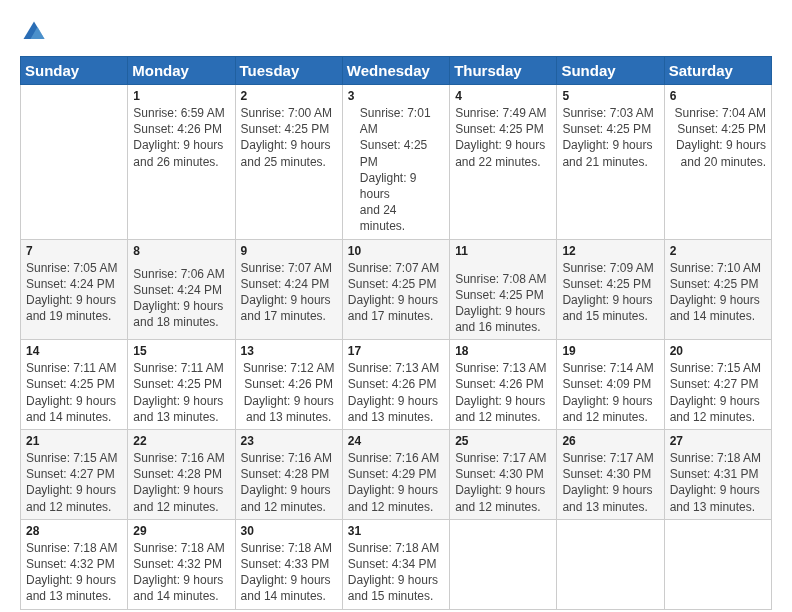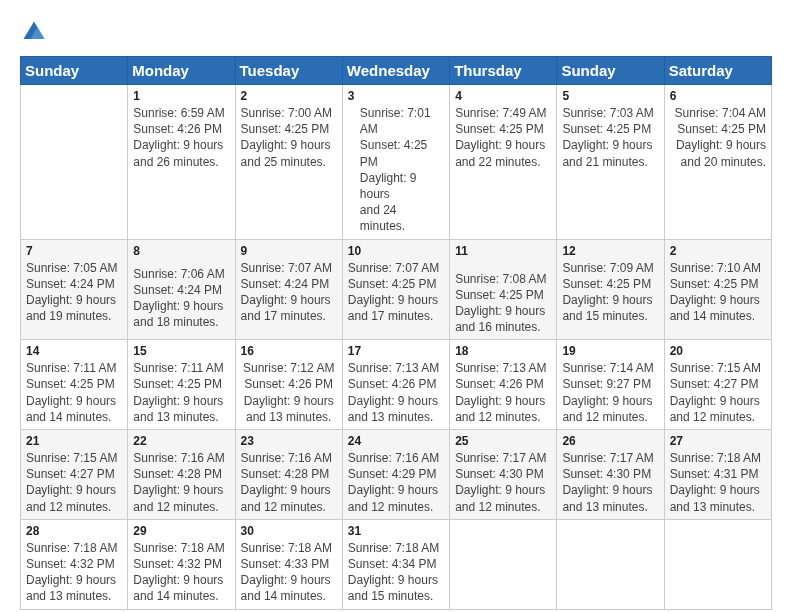--- a/index.html
+++ b/index.html
@@ -248,21 +248,21 @@
 and 14 minutes.</div>
           </td>
           <td>
             <span class="day-num">15</span>
             <div class="day-info" style="white-space: pre-line;">Sunrise: 7:11 AM
 Sunset: 4:25 PM
 Daylight: 9 hours
 and 13 minutes.</div>
           </td>
           <td>
-            <span class="day-num">16</span>
+            <span class="day-num">13</span>
             <div class="day-info" style="white-space: pre-line; text-align: center;">Sunrise: 7:12 AM
 Sunset: 4:26 PM
 Daylight: 9 hours
 and 13 minutes.</div>
           </td>
           <td>
             <span class="day-num">17</span>
             <div class="day-info" style="white-space: pre-line;">Sunrise: 7:13 AM
 Sunset: 4:26 PM
 Daylight: 9 hours
@@ -271,21 +271,21 @@
           <td>
             <span class="day-num">18</span>
             <div class="day-info" style="white-space: pre-line;">Sunrise: 7:13 AM
 Sunset: 4:26 PM
 Daylight: 9 hours
 and 12 minutes.</div>
           </td>
           <td>
             <span class="day-num">19</span>
             <div class="day-info" style="white-space: pre-line;">Sunrise: 7:14 AM
-Sunset: 9:27 PM
+Sunset: 4:09 PM
 Daylight: 9 hours
 and 12 minutes.</div>
           </td>
           <td>
             <span class="day-num">20</span>
             <div class="day-info" style="white-space: pre-line;">Sunrise: 7:15 AM
 Sunset: 4:27 PM
 Daylight: 9 hours
 and 12 minutes.</div>
           </td>

